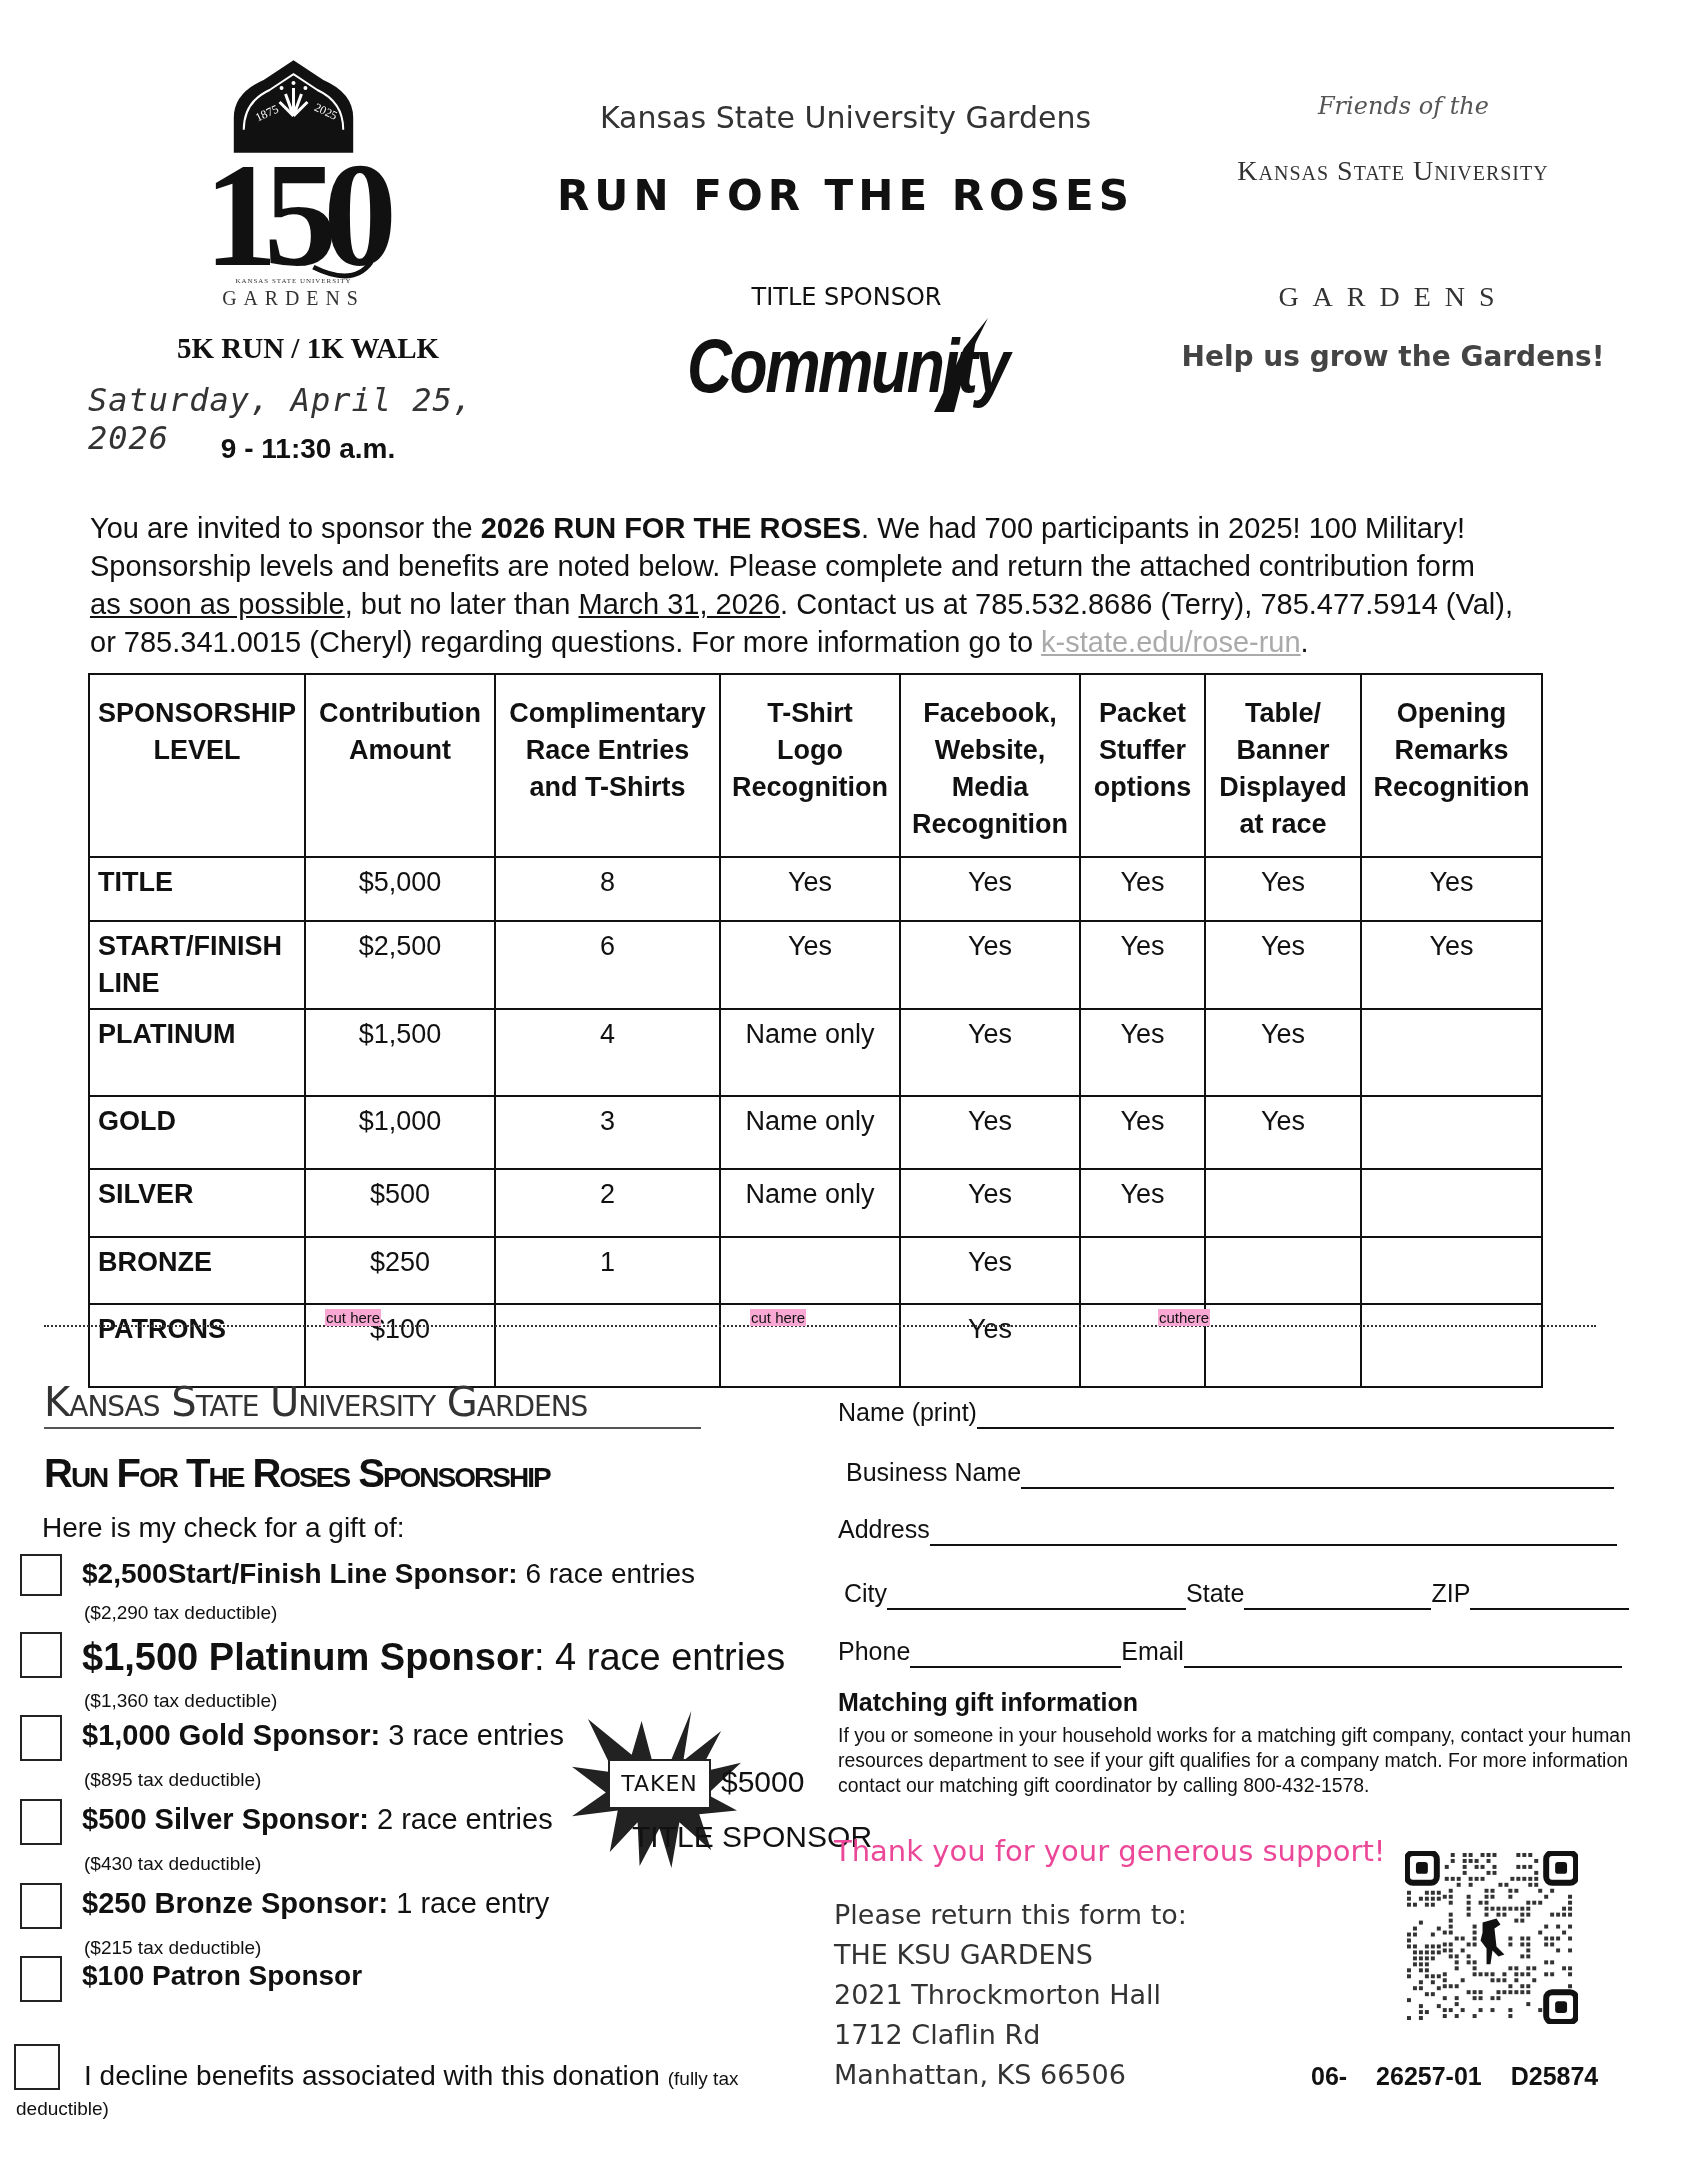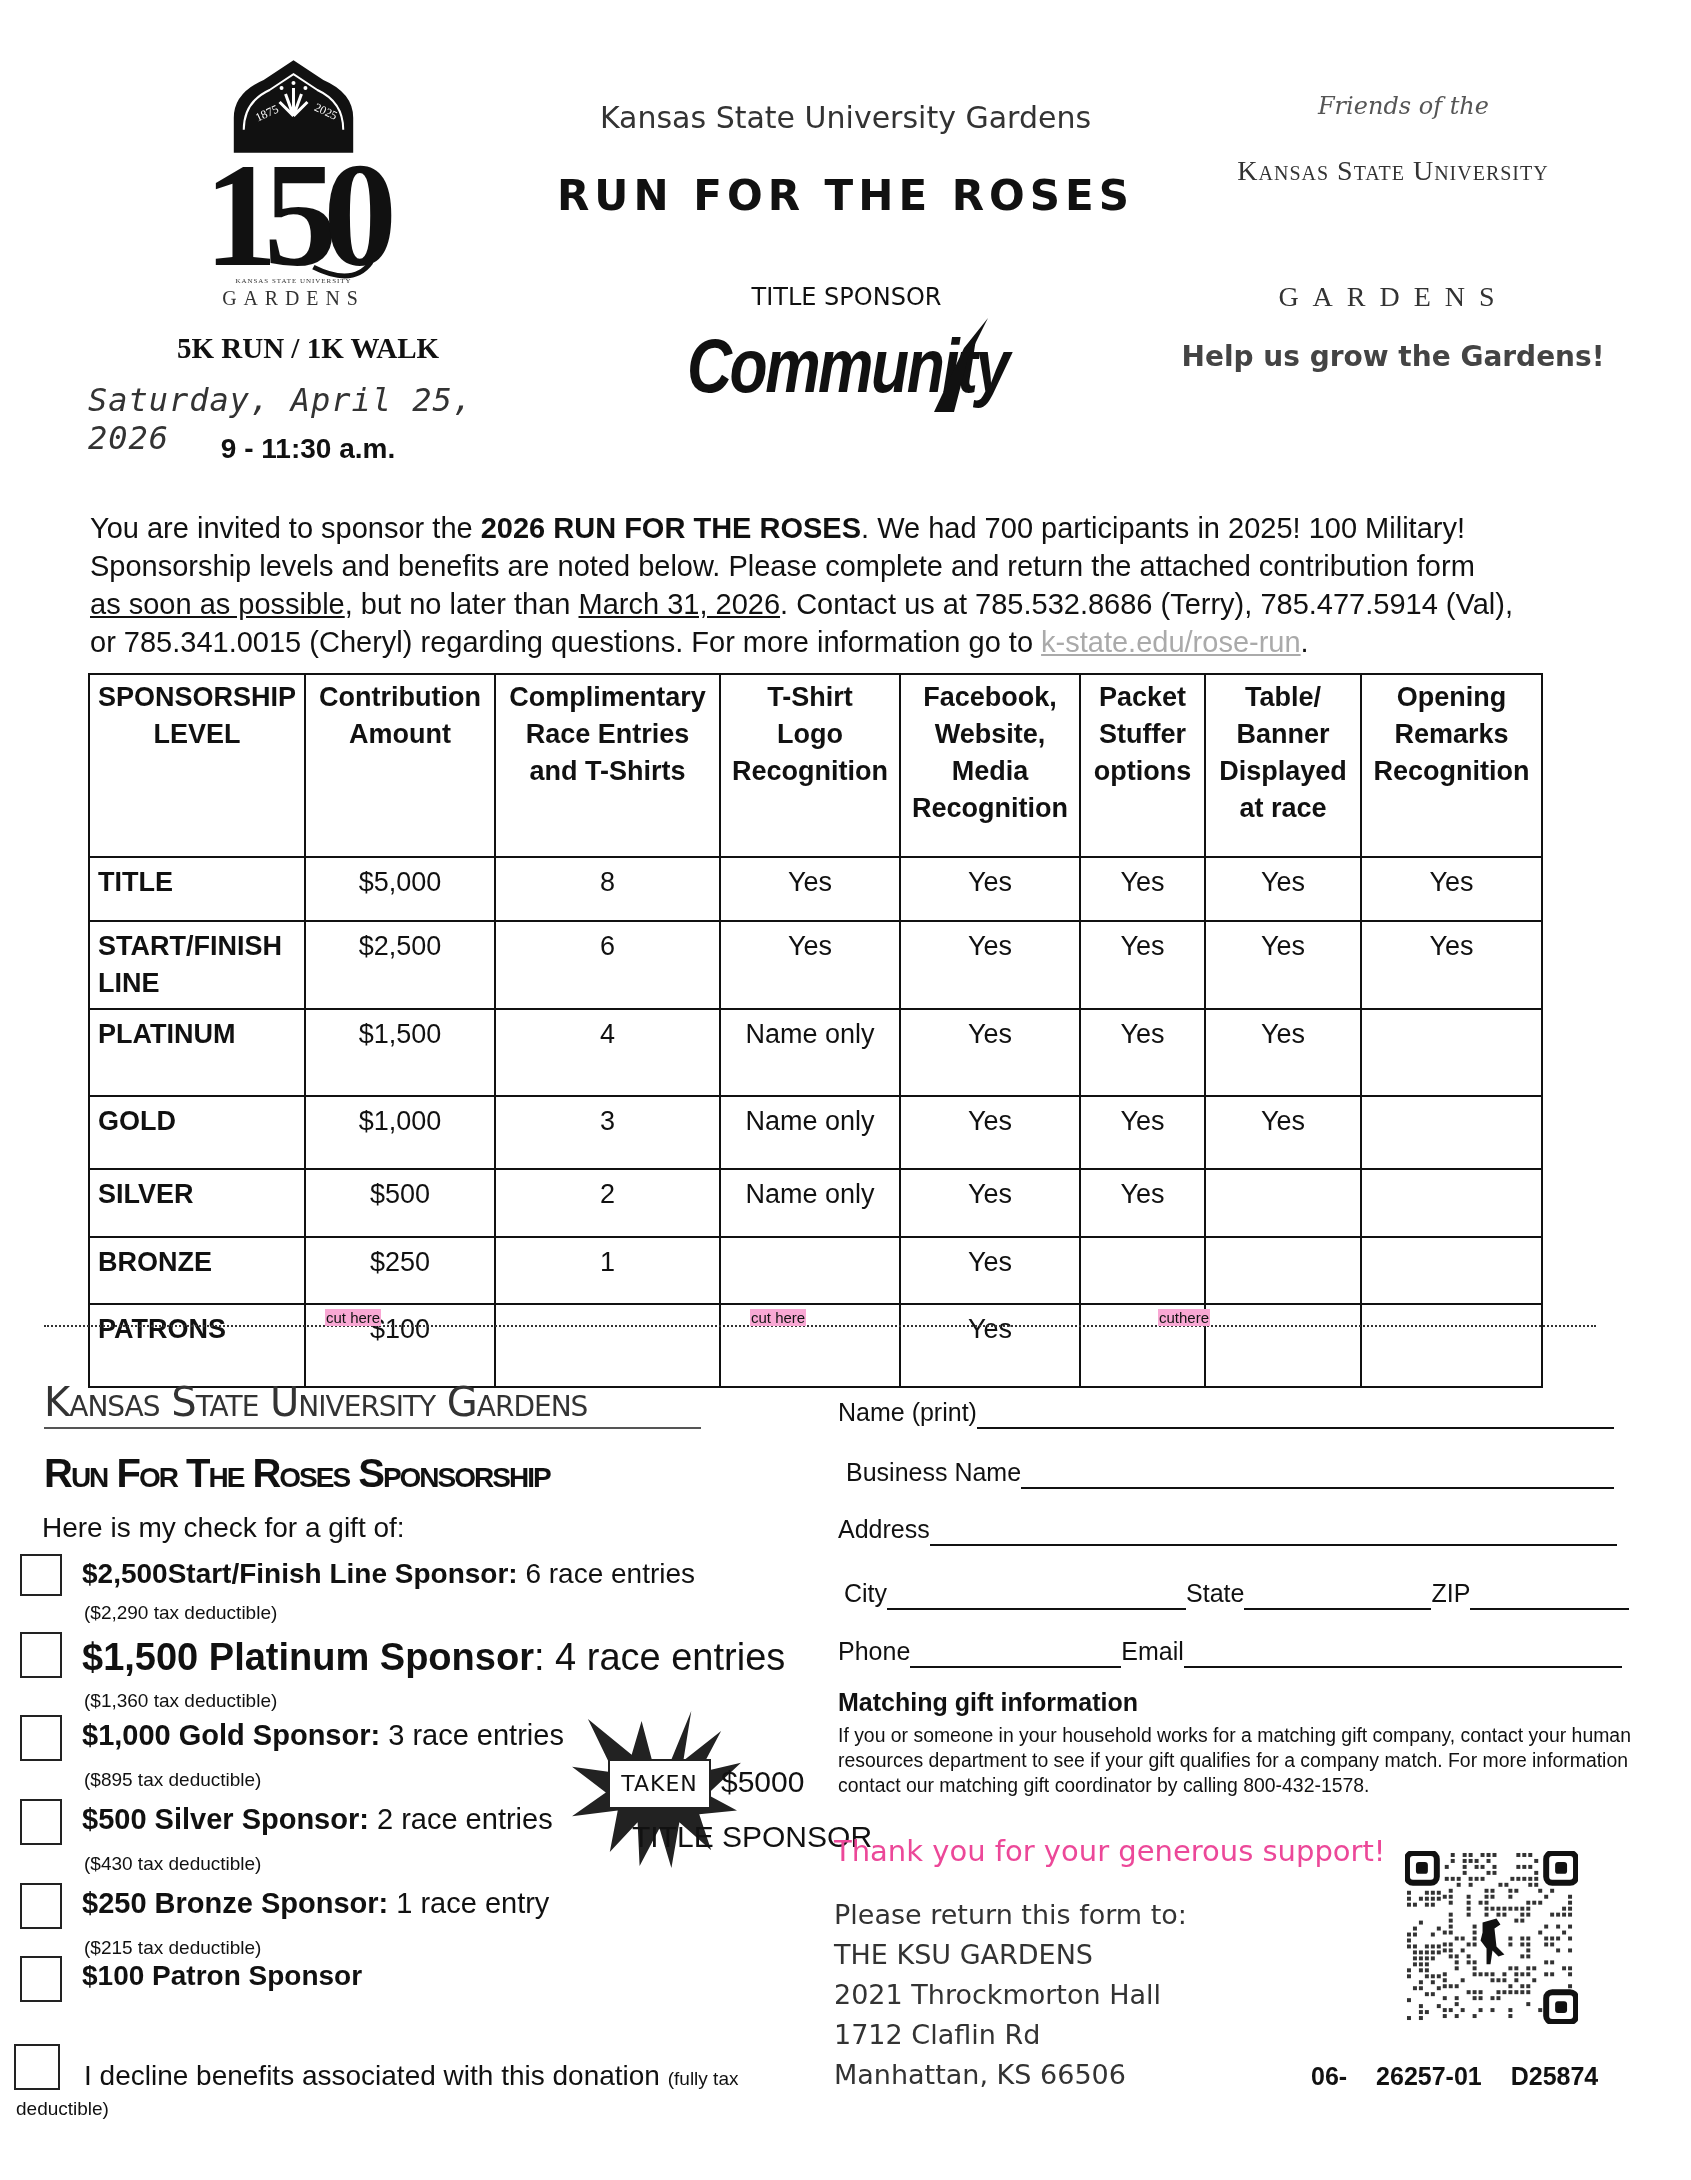--- a/index.html
+++ b/index.html
@@ -29,21 +29,21 @@
   
   #intro { left: 90px; top: 509px; width: 1552px; font-size: 29px; line-height: 38px; font-family: "Liberation Sans Narrow", "Liberation Sans", sans-serif; }
   #intro .line { white-space: nowrap; display: block; }
   #intro b { font-weight: bold; }
   #intro u { text-decoration: underline; }
   #intro .faint { color: #aaa; text-decoration: underline; }
 
   
   #sponsor-table { position: absolute; left: 88px; top: 673px; width: 1454px; border-collapse: collapse; table-layout: fixed; font-family: "Liberation Sans Narrow", "Liberation Sans", sans-serif; }
   #sponsor-table th, #sponsor-table td { border: 2px solid #111; vertical-align: top; font-size: 27px; line-height: 37px; padding: 6px 8px; }
-  #sponsor-table th { font-weight: bold; text-align: center; padding-top: 4px; }
+  #sponsor-table th { font-weight: bold; text-align: center; padding-top: 20px; }
   #sponsor-table th:first-child { text-align: center; }
   #sponsor-table td { text-align: center; padding-top: 6px; }
   #sponsor-table td.lvl { text-align: left; font-weight: bold; }
   #sponsor-table thead tr { height: 183px; }
 
   
   #cut-line { left: 44px; top: 1309px; width: 1552px; height: 30px; font-size: 15px; font-family: "Liberation Sans Narrow", "Liberation Sans", sans-serif; }
   #cut-line .seg { position: absolute; border-bottom: 2px dotted #333; height: 16px; }
   #cut-line .lbl { position: absolute; top: 0px; background: #f9a8d4; padding: 0 1px; }
 

